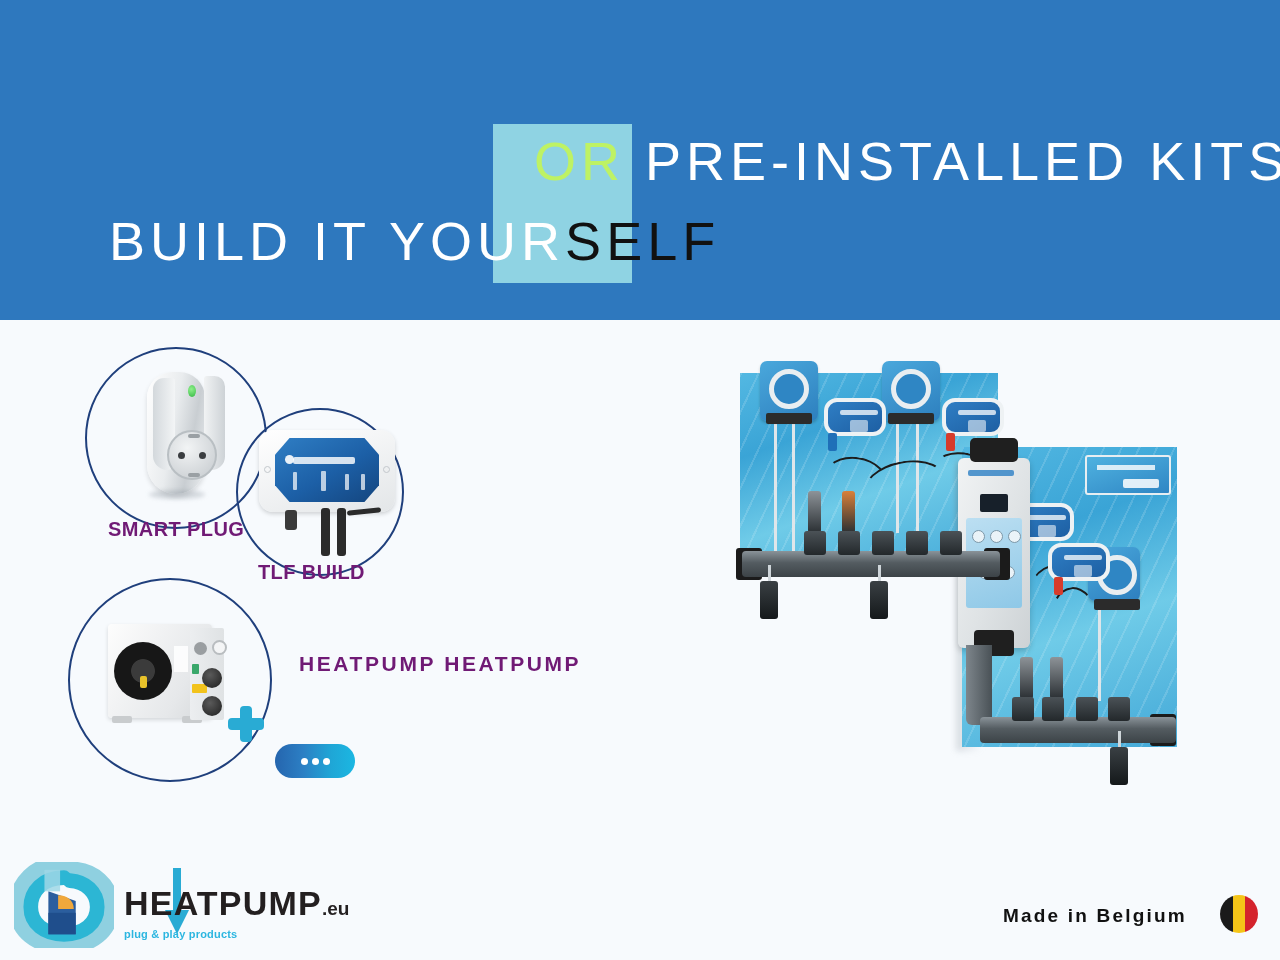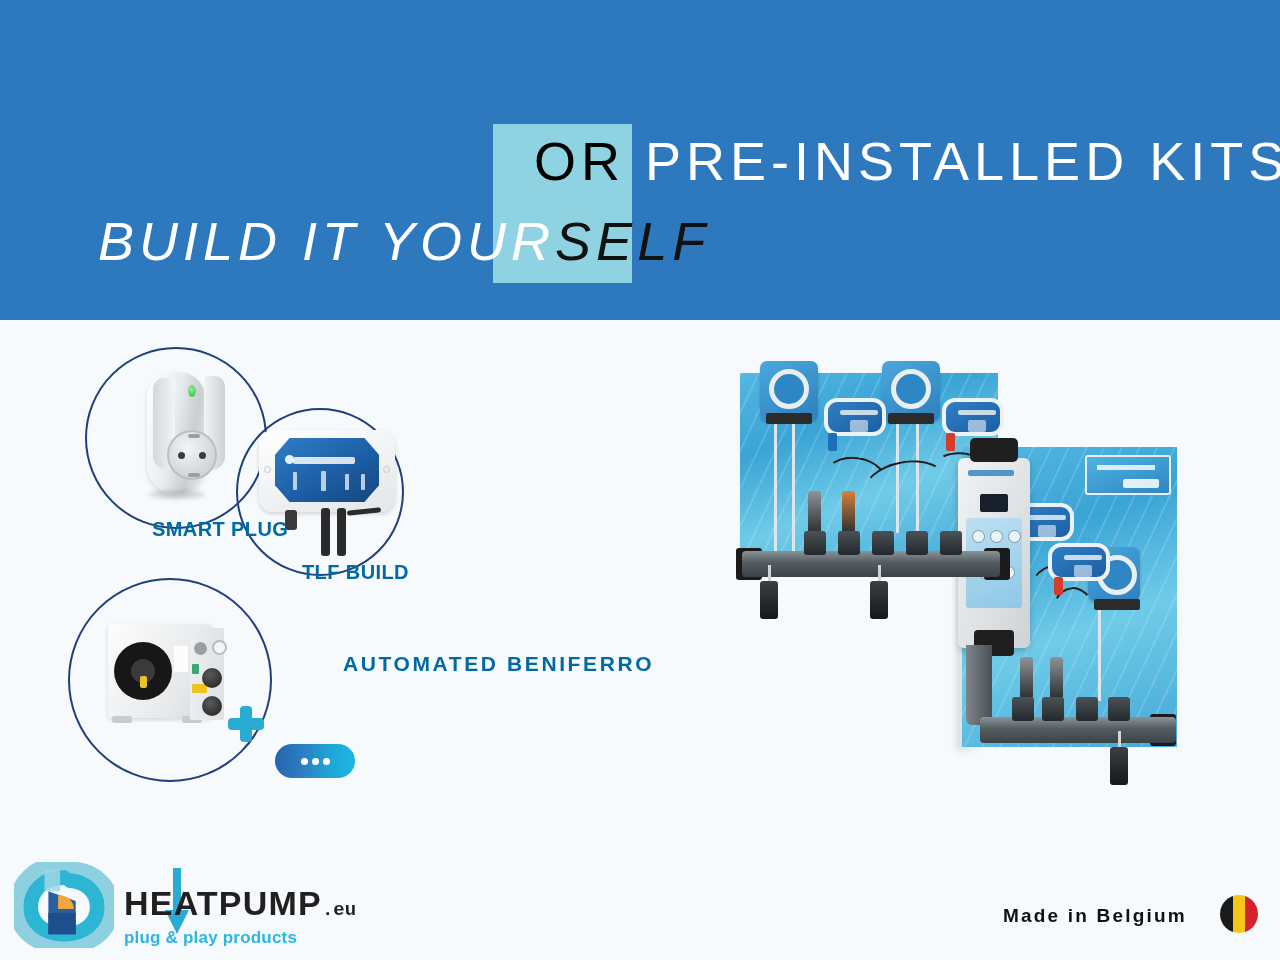--- a/index.html
+++ b/index.html
@@ -24,25 +24,25 @@
     position:absolute;
     white-space:nowrap;
     font-weight:400;
     font-size:54px;
     letter-spacing:5px;
     line-height:1;
   }
   .line-or {
     left:534px; top:134px;
   }
-  .line-or .seg-dark { color:#000000; }
+  .line-or .seg-dark { color:#bef264; }
   .line-or .seg-light { color:#FFFFFF; }
 
   .line-build {
-    left:98px; top:214px;font-style:italic;
+    left:109px; top:214px;
   }
   .line-build .seg-light { color:#FFFFFF; }
   .line-build .seg-dark { color:#111111; }
 
   
   .diagram { position:absolute; left:0; top:320px; width:640px; height:520px; }
 
   .circ {
     position:absolute;
     border:2.5px solid #1F3F7C;
@@ -167,21 +167,21 @@
   .arrow-icon { position:absolute; left:165px; top:548px; width:24px; height:68px; }
   .arrow-icon .shaft { position:absolute; left:8px; top:0; width:8px; height:48px; background:#29ABD4; }
   .arrow-icon .head {
     position:absolute; left:0; top:42px; width:0; height:0;
     border-left:12px solid transparent; border-right:12px solid transparent;
     border-top:24px solid #29ABD4;
   }
 
   
   .lbl {
-    position:absolute; color:#0369a1; font-weight:bold; white-space:nowrap;margin-left:44px;
+    position:absolute; color:#701a75; font-weight:bold; white-space:nowrap;
   }
   .lbl-smart { left:108px; top:518px; font-size:20px; letter-spacing:.4px; }
   .lbl-tlf   { left:258px; top:561px; font-size:20px; letter-spacing:.4px; }
   .lbl-heat  {
     left:299px; top:651px; font-size:21px; font-weight:600;
     letter-spacing:2.6px; line-height:25px;
   }
 
   .dots-pill {
     position:absolute; left:275px; top:744px; width:80px; height:34px;
@@ -337,23 +337,23 @@
   
   .logo { position:absolute; left:14px; top:858px; width:100px; height:96px; }
   .logo-ring {
     position:absolute; left:0; top:4px; width:100px; height:86px;
   }
   .brand-text { position:absolute; left:124px; top:886px; }
   .brand-main {
     font-size:34px; font-weight:bold; color:#231F20; letter-spacing:1.2px;
     line-height:1; white-space:nowrap;
   }
-  .brand-main .eu { font-size:19px; letter-spacing:0;font-family:Liberation Mono, monospace; }
+  .brand-main .eu { font-size:19px; letter-spacing:0; }
   .brand-sub {
-    font-size:17px; font-weight:bold; color:#2CB6E0; letter-spacing:.2px;
+    font-size:11px; font-weight:bold; color:#2CB6E0; letter-spacing:.2px;
     margin-top:8px; white-space:nowrap;
   }
 
   .made {
     position:absolute; left:1003px; top:905px;
     font-size:19px; font-weight:bold; color:#111111; letter-spacing:2.2px;
     white-space:nowrap;
   }
   .flag {
     position:absolute; left:1220px; top:895px; width:38px; height:38px;
@@ -442,21 +442,21 @@
     <div class="bar v"></div>
   </div>
   <div class="arrow-icon">
     <div class="shaft"></div>
     <div class="head"></div>
   </div>
 </div>
 
 <div class="lbl lbl-smart">SMART PLUG</div>
 <div class="lbl lbl-tlf">TLF BUILD</div>
-<div class="lbl lbl-heat">AUTOMATED BENIFERRO</div>
+<div class="lbl lbl-heat">HEATPUMP HEATPUMP</div>
 
 <div class="dots-pill">
   <span class="dot d1"></span>
   <span class="dot d2"></span>
   <span class="dot d3"></span>
 </div>
 
 <div class="kit">
   <div class="panel panel-a"></div>
   <div class="kit-shadow"></div>

